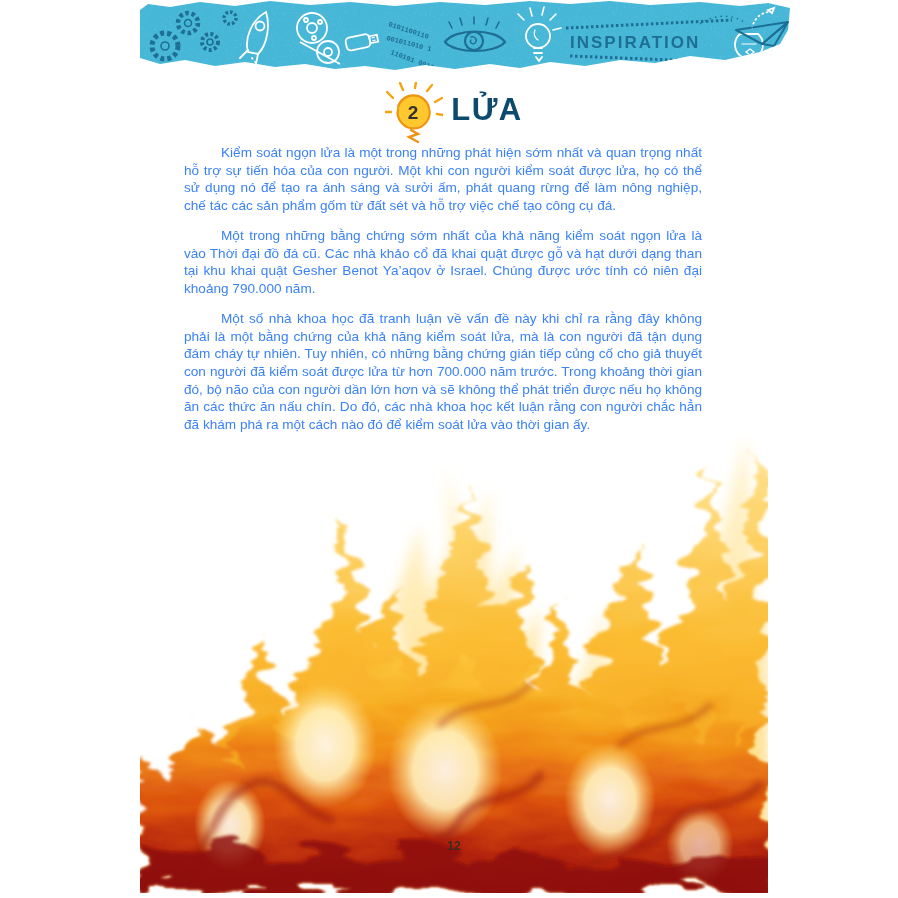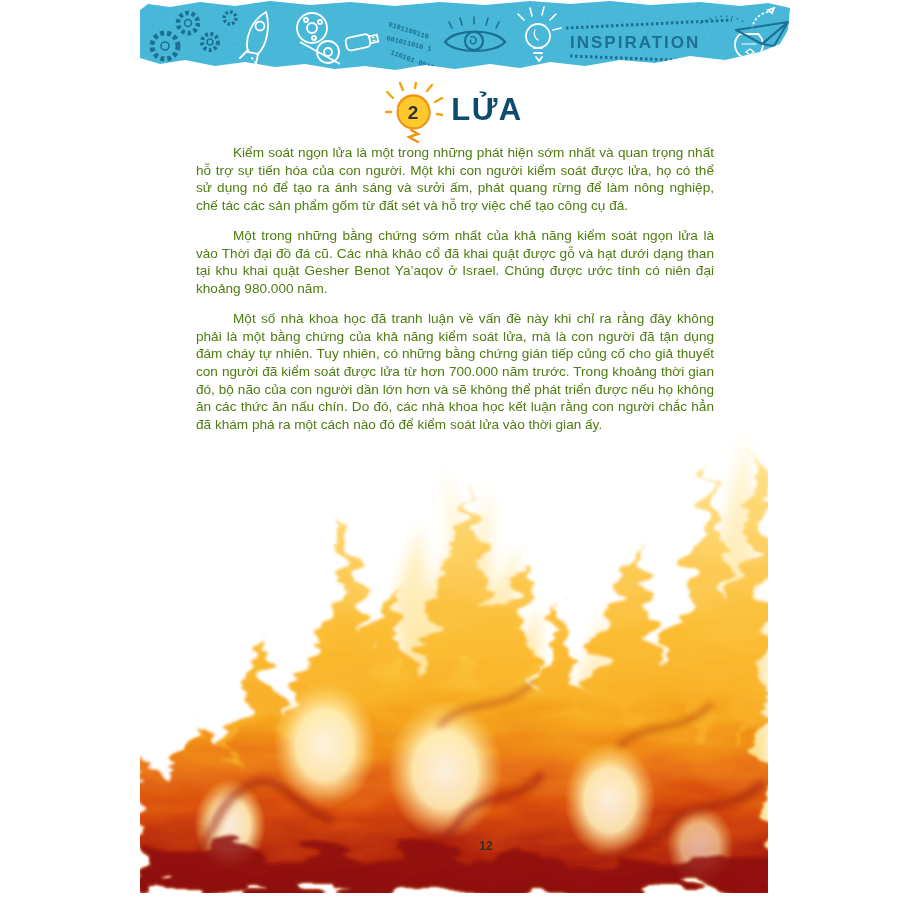--- a/index.html
+++ b/index.html
@@ -4,27 +4,27 @@
 <style>
   html,body{margin:0;padding:0;background:#ffffff;}
   .canvas{position:relative;width:898px;height:898px;background:#ffffff;overflow:hidden;
           font-family:"Liberation Sans",sans-serif;}
   .band{position:absolute;left:140px;top:0;width:650px;height:78px;}
   .title-row{position:absolute;left:140px;top:82px;width:628px;height:64px;
              display:flex;align-items:center;justify-content:center;gap:8px;}
   .title-icon{width:58px;height:64px;flex:0 0 auto;}
   .title-text{font-size:31px;font-weight:700;color:#0c4a6e;letter-spacing:1.5px;line-height:1;
               padding-bottom:10px;}
-  .bodytext{position:absolute;left:196px;top:144px;width:518px;color:#4d7c0f;
+  .bodytext{position:absolute;left:184px;top:144px;width:518px;color:#3b82f6;
             font-size:13.6px;line-height:17.55px;text-align:justify;}
   .bodytext p{margin:0 0 13px 0;text-indent:37px;}
   .fire{position:absolute;left:140px;top:425px;width:628px;height:468px;}
   .fire svg{display:block;width:100%;height:100%;}
   .pagenum{position:absolute;left:140px;top:839px;width:628px;text-align:center;
-           font-size:12px;font-weight:600;color:#3c2b1d;margin-left:32px;}
+           font-size:12px;font-weight:600;color:#3c2b1d;}
 </style>
 </head>
 <body>
 
 <div class="canvas">
 
   <div class="band">
     <svg viewBox="0 0 650 78" width="650" height="78">
       <defs>
         <clipPath id="bandClip">
@@ -132,21 +132,21 @@
       <circle cx="28" cy="30" r="16" fill="#ffc82e"></circle>
       <path d="M13,27 a16,16 0 1,0 31,-1 a16,16 0 0,0 -31,-1" fill="none" stroke="#ef9410" stroke-width="2.2" stroke-linecap="round"></path>
       <text x="28" y="37" text-anchor="middle" font-family="Liberation Sans, sans-serif" font-size="19" font-weight="bold" fill="#333333">2</text>
       <path d="M26,48 l7,4 l-9,3 l9,5" fill="none" stroke="#ef9410" stroke-width="2.4" stroke-linecap="round"></path>
     </svg>
     <div class="title-text">LỬA</div>
   </div>
 
   <div class="bodytext">
     <p>Kiểm soát ngọn lửa là một trong những phát hiện sớm nhất và quan trọng nhất hỗ trợ sự tiến hóa của con người. Một khi con người kiểm soát được lửa, họ có thể sử dụng nó để tạo ra ánh sáng và sưởi ấm, phát quang rừng để làm nông nghiệp, chế tác các sản phẩm gốm từ đất sét và hỗ trợ việc chế tạo công cụ đá.</p>
-    <p>Một trong những bằng chứng sớm nhất của khả năng kiểm soát ngọn lửa là vào Thời đại đồ đá cũ. Các nhà khảo cổ đã khai quật được gỗ và hạt dưới dạng than tại khu khai quật Gesher Benot Ya’aqov ở Israel. Chúng được ước tính có niên đại khoảng 980.000 năm.</p>
+    <p>Một trong những bằng chứng sớm nhất của khả năng kiểm soát ngọn lửa là vào Thời đại đồ đá cũ. Các nhà khảo cổ đã khai quật được gỗ và hạt dưới dạng than tại khu khai quật Gesher Benot Ya’aqov ở Israel. Chúng được ước tính có niên đại khoảng 790.000 năm.</p>
     <p>Một số nhà khoa học đã tranh luận về vấn đề này khi chỉ ra rằng đây không phải là một bằng chứng của khả năng kiểm soát lửa, mà là con người đã tận dụng đám cháy tự nhiên. Tuy nhiên, có những bằng chứng gián tiếp củng cố cho giả thuyết con người đã kiểm soát được lửa từ hơn 700.000 năm trước. Trong khoảng thời gian đó, bộ não của con người dần lớn hơn và sẽ không thể phát triển được nếu họ không ăn các thức ăn nấu chín. Do đó, các nhà khoa học kết luận rằng con người chắc hẳn đã khám phá ra một cách nào đó để kiểm soát lửa vào thời gian ấy.</p>
   </div>
 
   <div class="fire">
     <svg viewBox="0 0 628 468" preserveAspectRatio="none">
       <defs>
         <linearGradient id="gBase" x1="0" y1="1" x2="0" y2="0">
           <stop offset="0" stop-color="#8e1008"></stop>
           <stop offset="0.15" stop-color="#b22410"></stop>
           <stop offset="0.35" stop-color="#d94d10"></stop>

